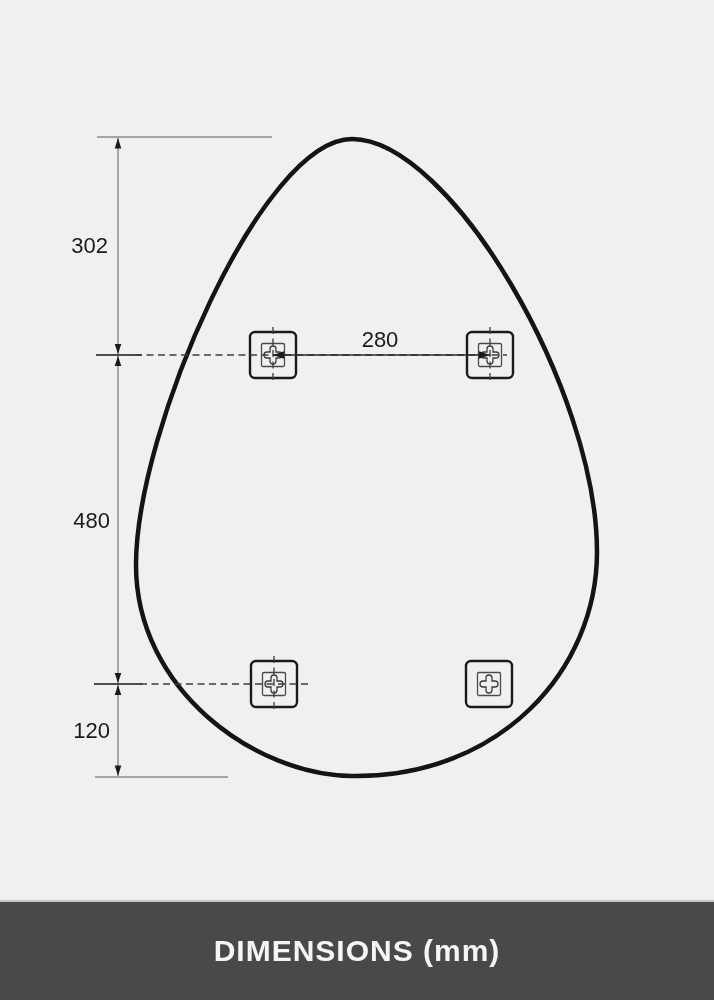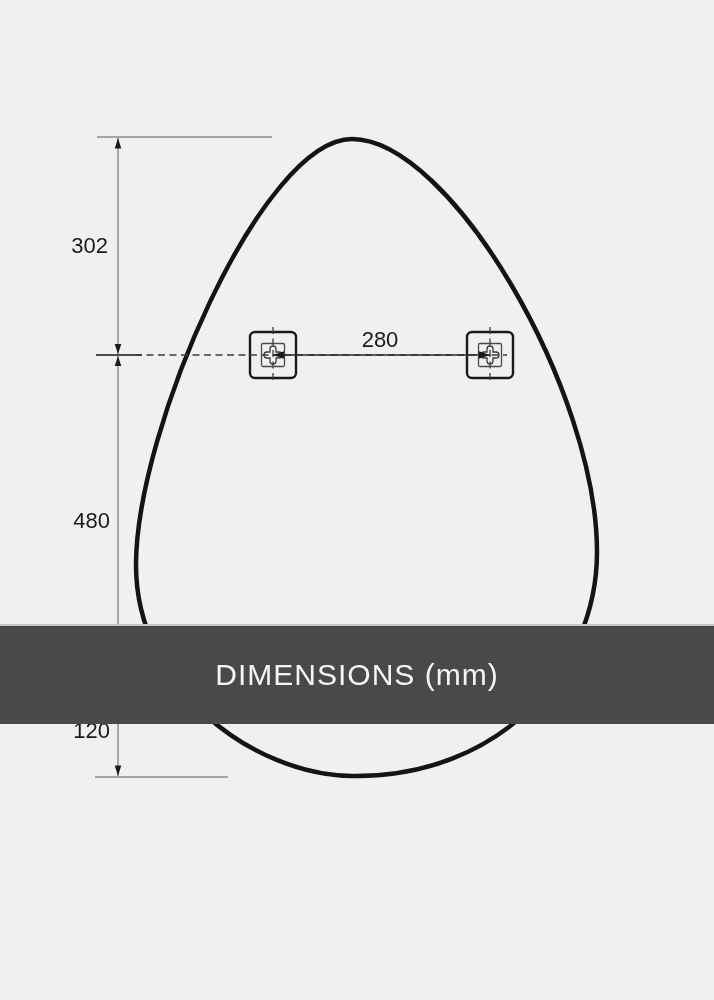--- a/index.html
+++ b/index.html
@@ -7,21 +7,21 @@
     padding: 0;
     width: 714px;
     height: 1000px;
     background: #f0f0ef;
     font-family: "Liberation Sans", sans-serif;
     overflow: hidden;
   }
   .stage {
     position: relative;
     width: 714px;
-    height: 724px;
+    height: 1000px;
     background: #f0f0ef;
   }
   .diagram-wrap {
     position: absolute;
     top: 0;
     left: 0;
     width: 714px;
     height: 900px;
   }
   svg text {
@@ -37,21 +37,21 @@
     height: 98px;
     background: #494949;
     border-top: 2px solid #c6c6c5;
     display: flex;
     align-items: center;
     justify-content: center;
   }
   .footer-title {
     color: #f5f5f5;
     font-size: 30px;
-    font-weight: 400;
+    font-weight: 700;
     letter-spacing: 1px;
   }
 </style>
 </head>
 <body>
 
 <div class="stage">
 
   <div class="diagram-wrap">
     <svg width="714" height="900" viewBox="0 0 714 900">

